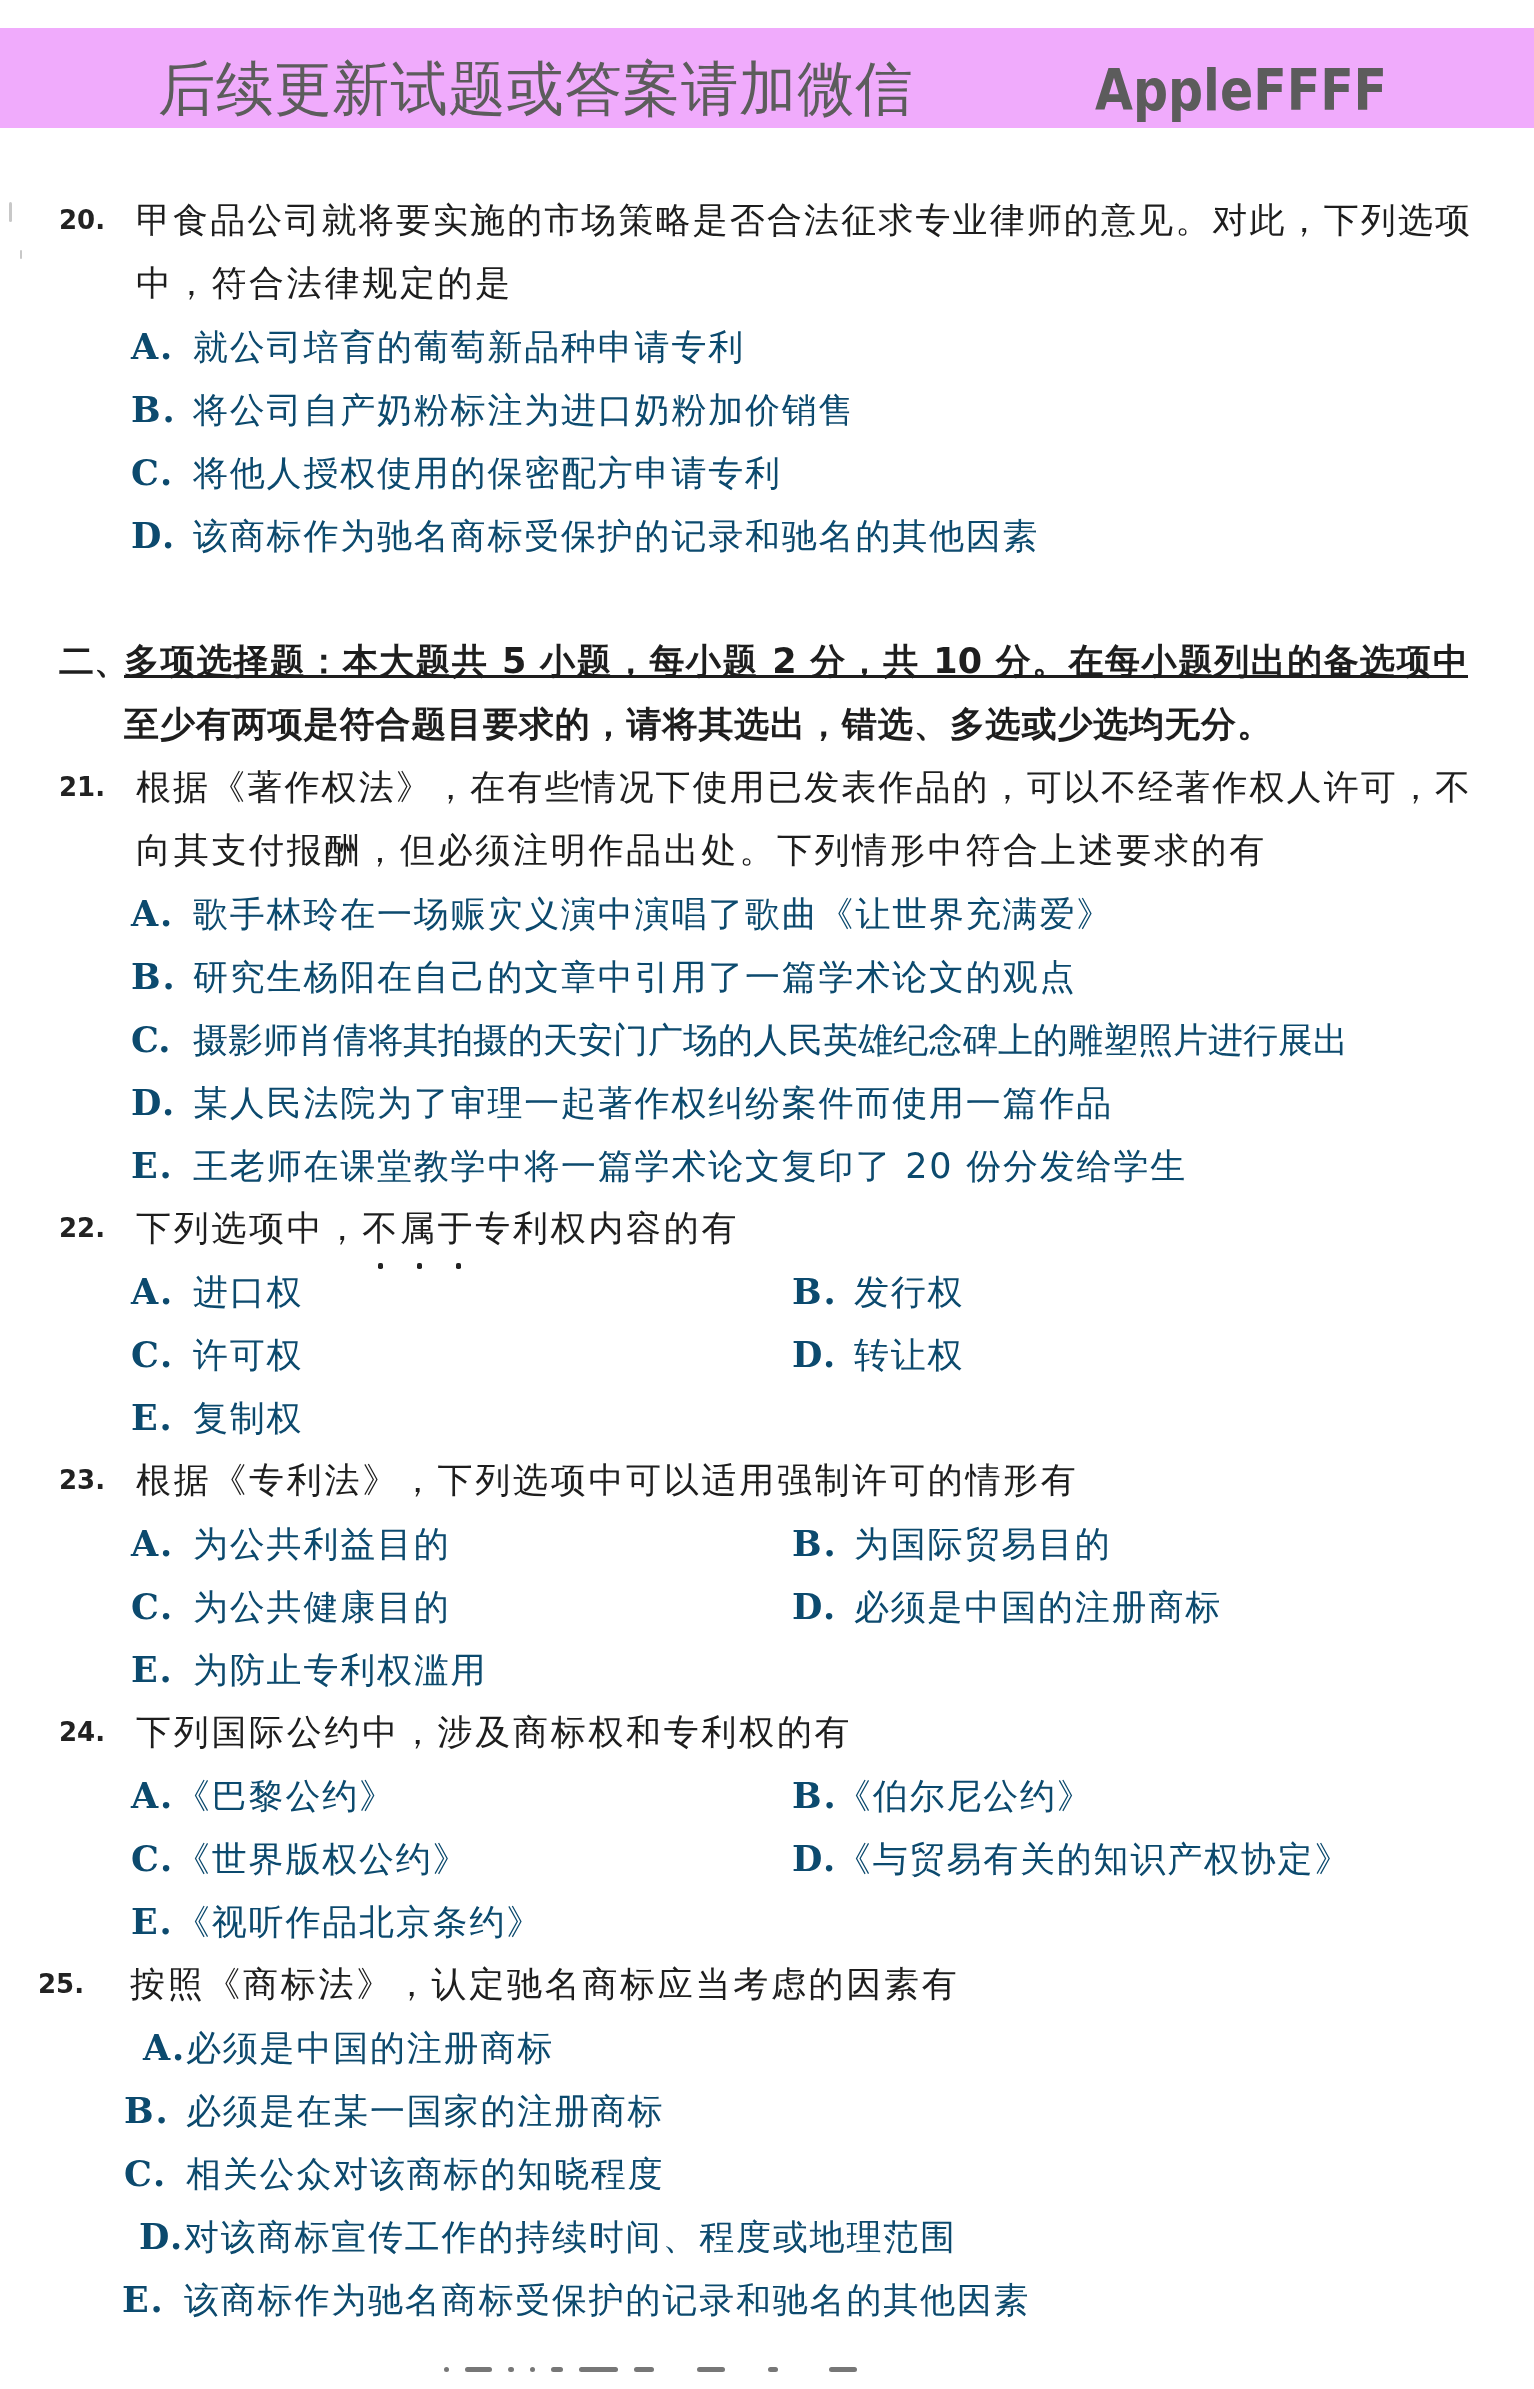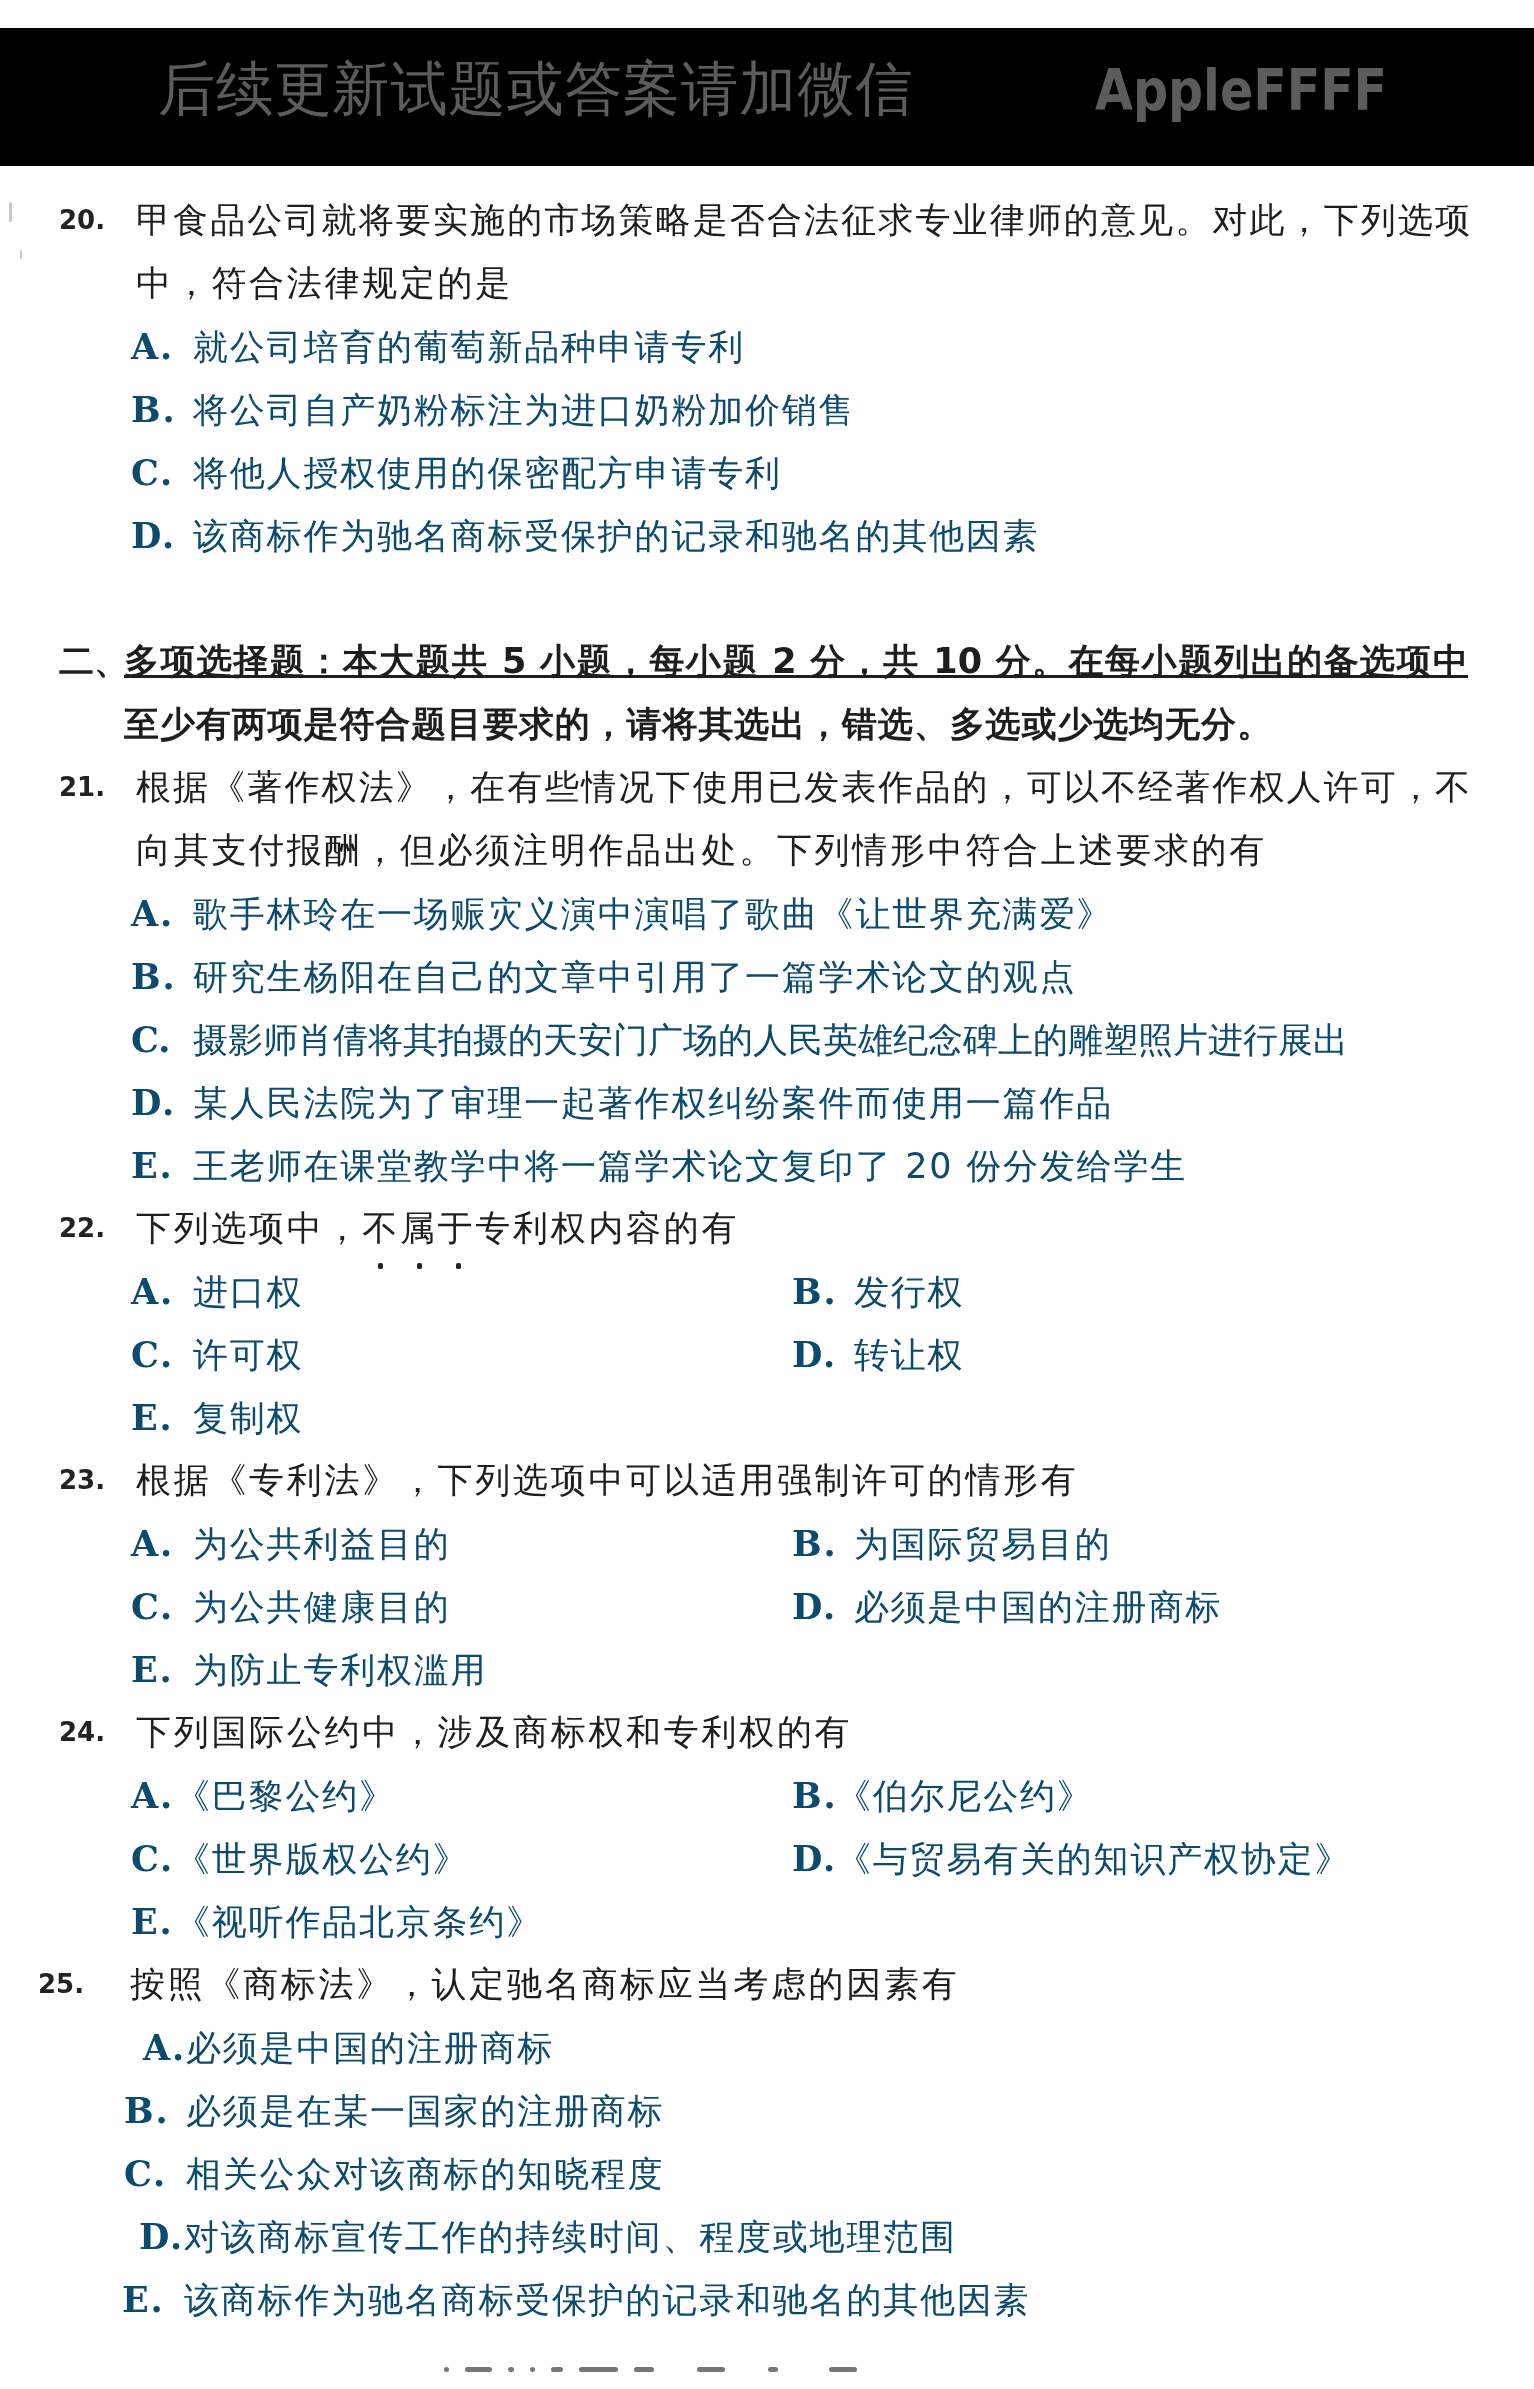--- a/index.html
+++ b/index.html
@@ -13,22 +13,22 @@
     position: relative;
     overflow: hidden;
     font-family: "DejaVu Sans", "Liberation Sans", sans-serif;
     color: #1e1e1e;
   }
   .banner {
     position: absolute;
     left: 0;
     top: 27.5px;
     width: 1534px;
-    height: 138px;
-    background: #000000;
+    height: 100px;
+    background: #f0abfc;
   }
   .banner-cn {
     position: absolute;
     left: 158px;
     top: 27px;
     font-family: "DejaVu Serif", "Liberation Serif", serif;
     font-size: 59px;
     line-height: 67px;
     color: #5c5c5c;
     letter-spacing: 0.9px;

